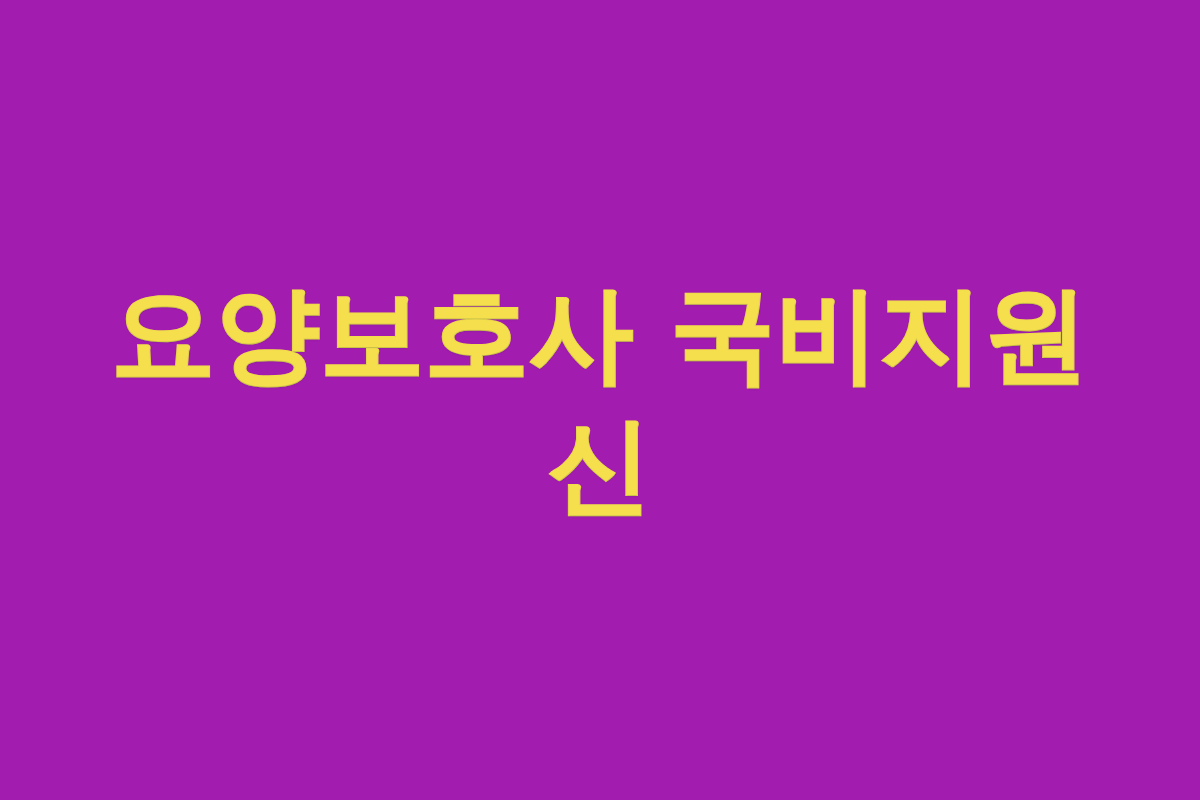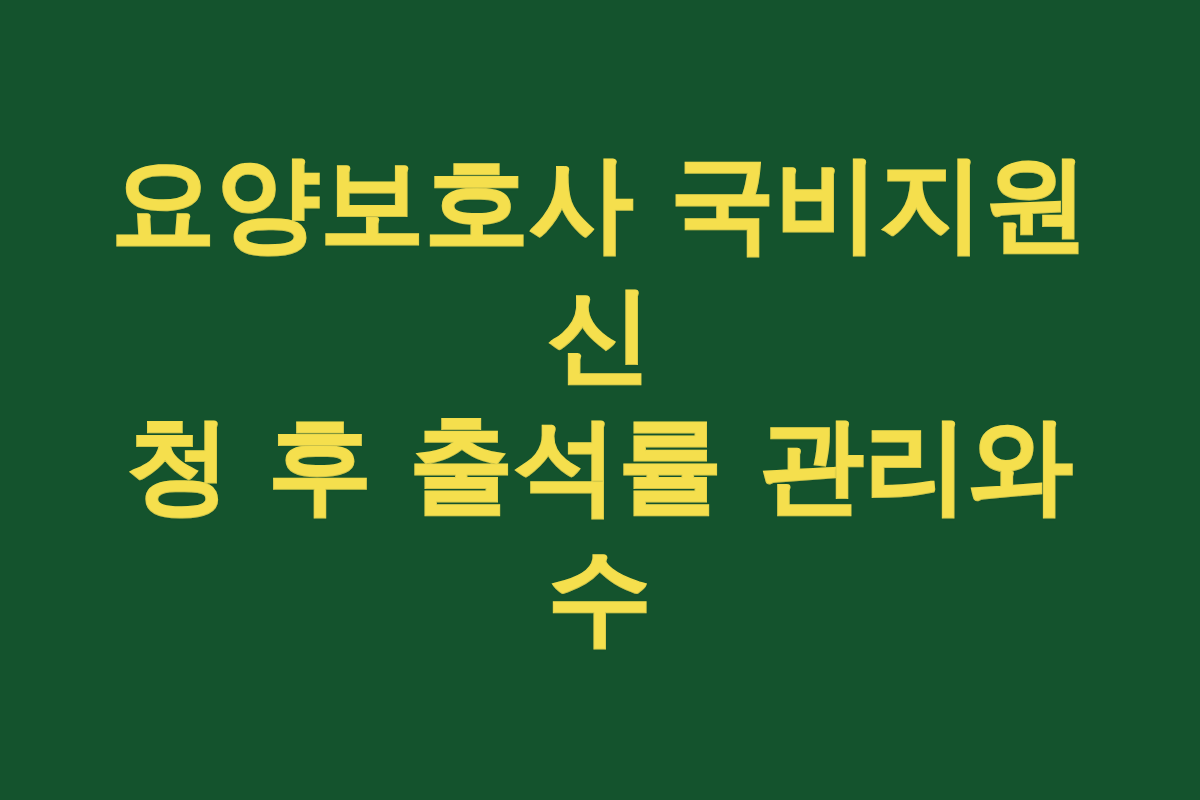--- a/index.html
+++ b/index.html
@@ -55,23 +55,22 @@
   }
 
   
   .headline-line {
     display: block;
   }
 </style>
 </head>
 <body>
 
-<div class="title-card" style="background-color: #14532d;">
+<div class="title-card" style="background-color: #a21caf;">
 
   <div class="title-block" style="text-align: center;">
 
     <h1 class="headline" style="color: rgb(245, 223, 77); -webkit-text-stroke: 2px rgb(245, 223, 77);">
       <span class="headline-line">요양보호사 국비지원 신</span>
-      <span class="headline-line">청 후 출석률 관리와 수</span>
     </h1>
 
   </div>
 </div>
 
 </body></html>

